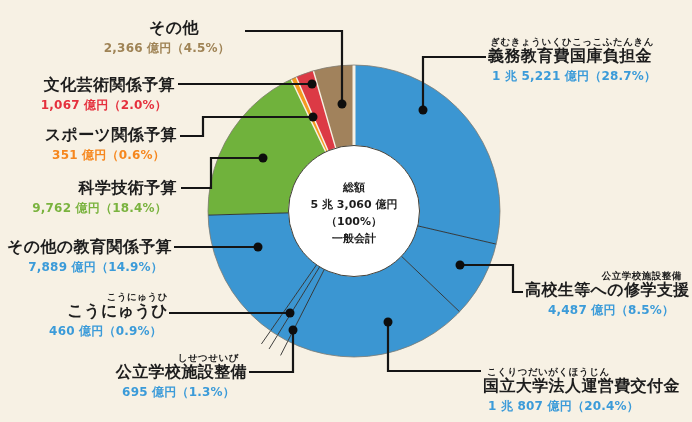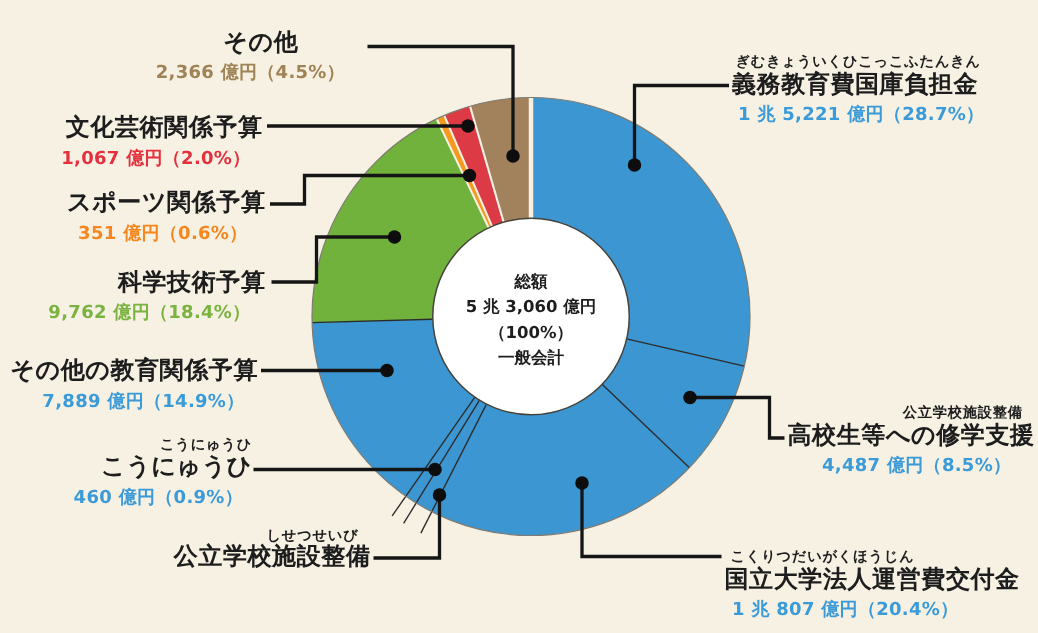--- a/index.html
+++ b/index.html
@@ -97,23 +97,24 @@
     <div class="name" style="margin-right:-9px;">その他の教育関係予算</div>
     <div class="val" style="color: rgb(59, 155, 217);">7,889 億円（14.9%）</div>
   </div>
 
   <div class="lbl left-col" style="top:292px;right:530px;">
     <div class="furi" style="margin-right:-6px;">こうにゅうひ</div>
     <div class="name" style="margin-right:-6px;">こうにゅうひ</div>
     <div class="val" style="color: rgb(59, 155, 217);">460 億円（0.9%）</div>
   </div>
 
-  <div class="lbl left-col" style="top:353px;right:457px;font-family:Liberation Mono, monospace;">
+  <div class="lbl left-col" style="top:353px;right:457px;">
     <div class="furi" style="margin-right:-12px;padding-right:8px;">しせつせいび</div>
     <div class="name" style="margin-right:-12px;">公立学校施設整備</div>
+    <div class="val" style="color: rgb(59, 155, 217);">695 億円（1.3%）</div>
   </div>
 
   <div class="lbl right-col" style="top:37px;left:488px;">
     <div class="furi" style="text-align:center;">ぎむきょういくひこっこふたんきん</div>
     <div class="name">義務教育費国庫負担金</div>
     <div class="val" style="margin-left: 4px; color: rgb(59, 155, 217);">1 兆 5,221 億円（28.7%）</div>
   </div>
 
   <div class="lbl right-col" style="top:271px;left:525px;">
     <div class="furi" style="text-align:right;padding-right:8px;">公立学校施設整備</div>

